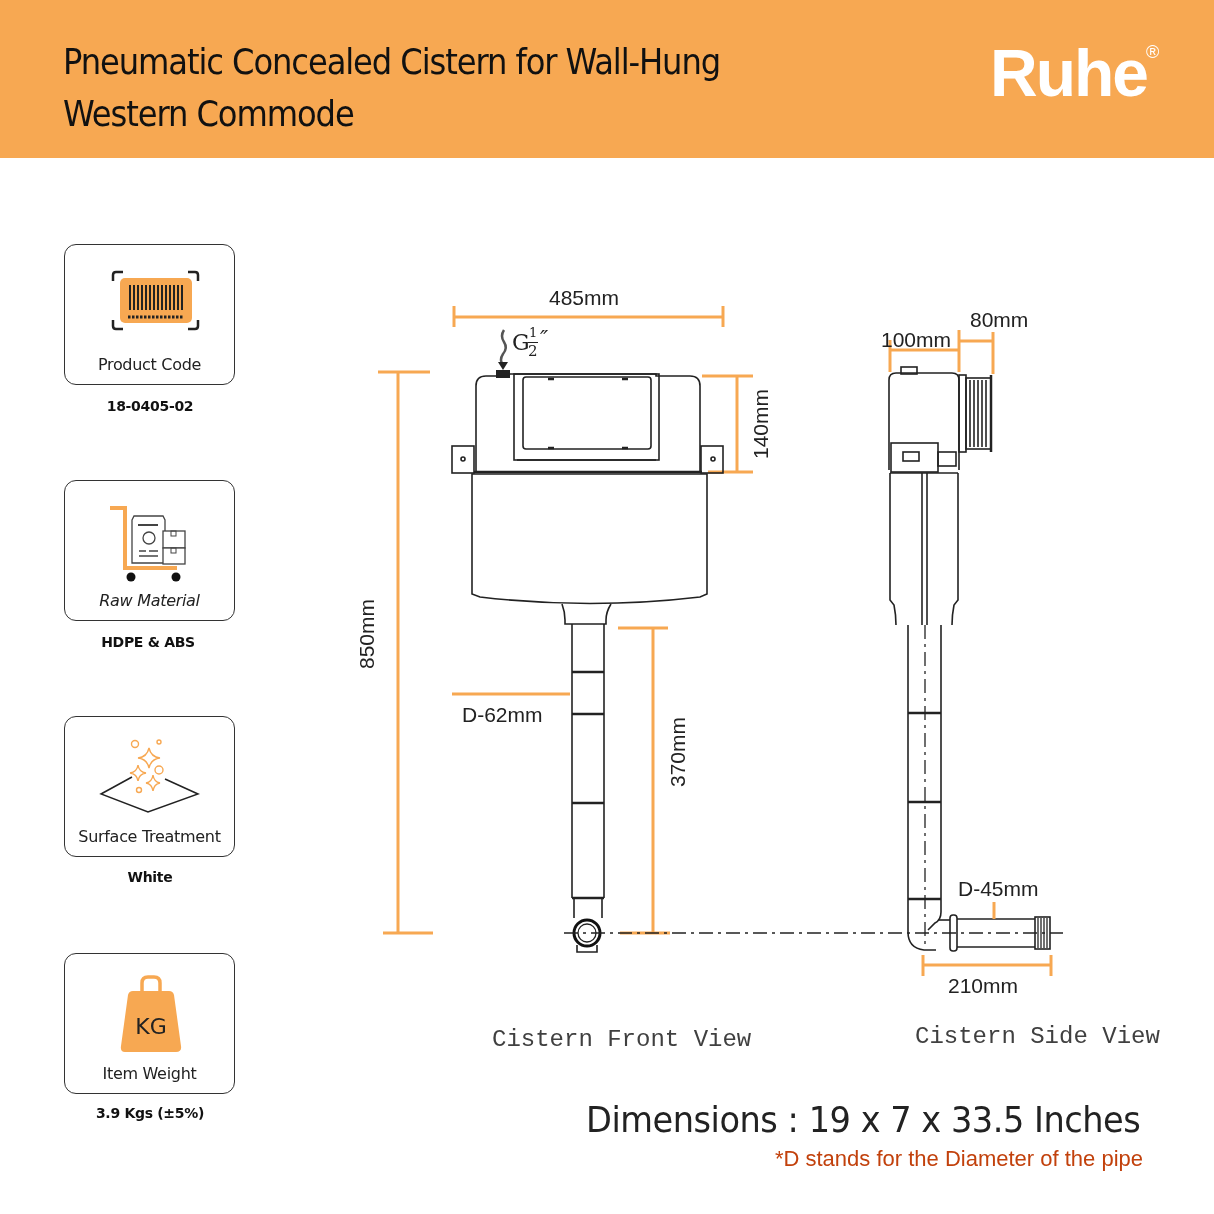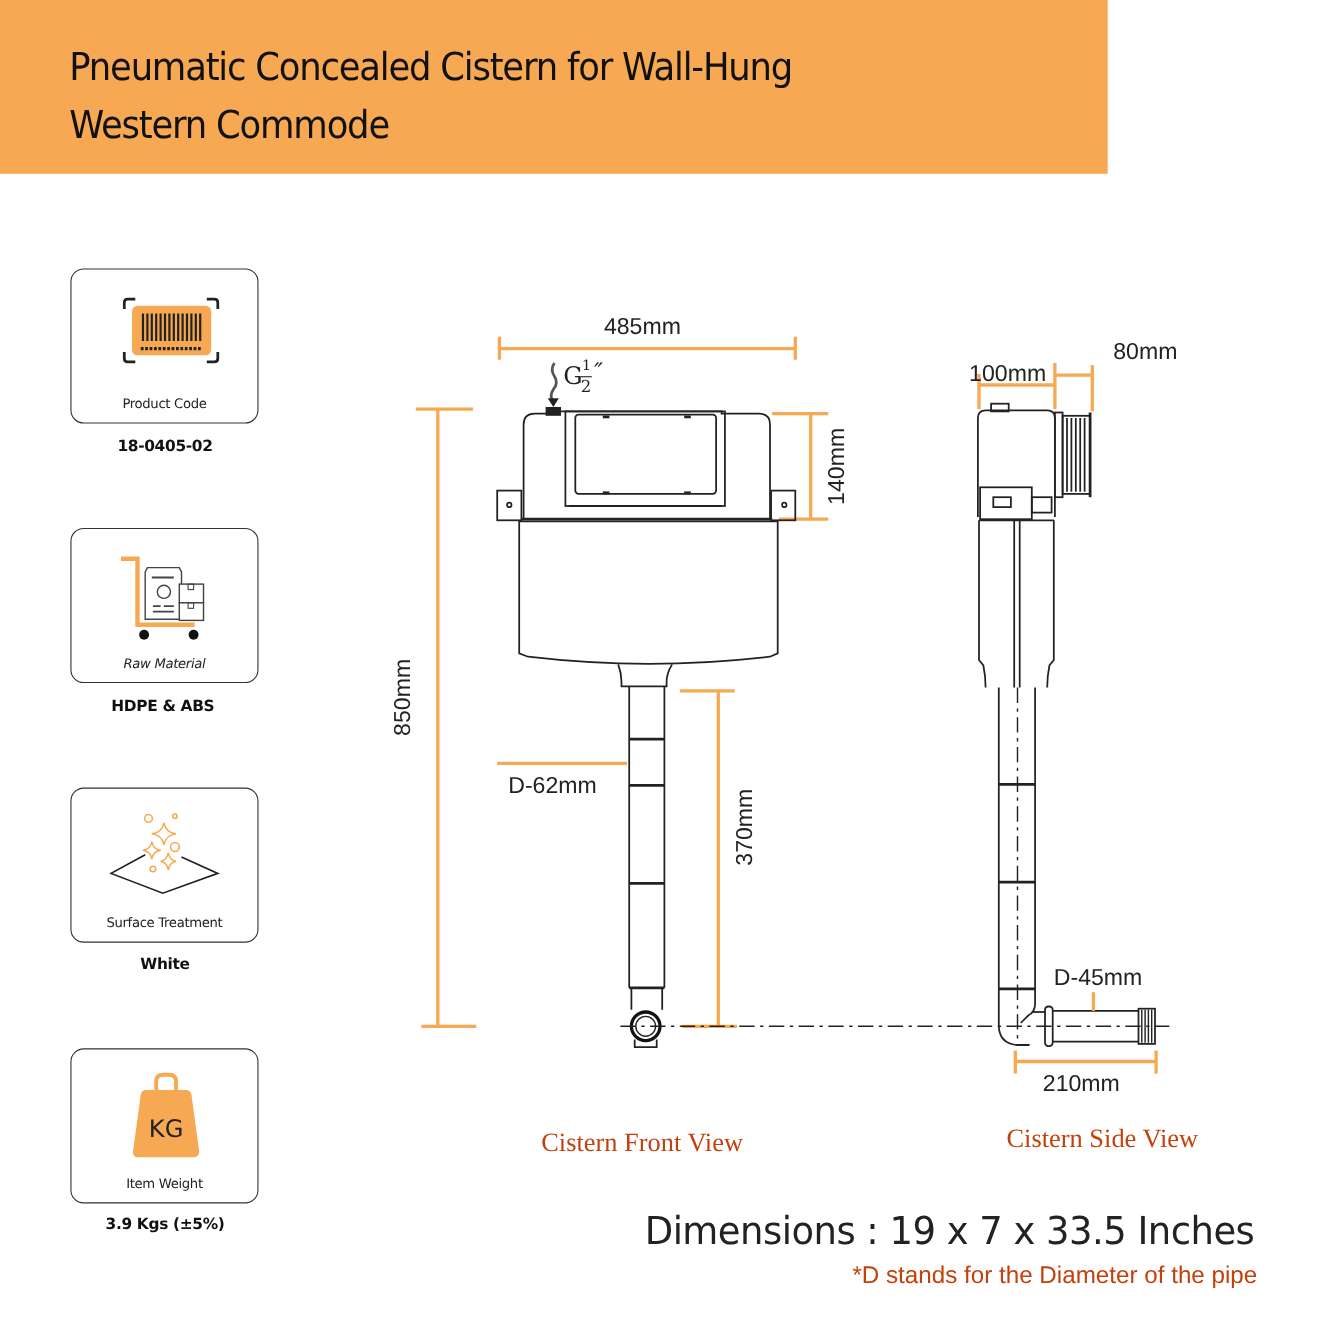--- a/index.html
+++ b/index.html
@@ -1,20 +1,20 @@
 <!DOCTYPE html>
 <html><head>
 <meta charset="utf-8">
 <style>
   * { margin: 0; padding: 0; box-sizing: border-box; }
   html, body { width: 1214px; height: 1214px; background: #ffffff; overflow: hidden; }
   body { position: relative; font-family: "Liberation Sans", "DejaVu Sans", sans-serif; color: #111; }
 
   .header {
-    position: absolute; left: 0; top: 0; width: 1007px; height: 158px;
+    position: absolute; left: 0; top: 0; width: 1214px; height: 158px;
     background: #f7a852;
   }
   .title {
     position: absolute; left: 63px; top: 36px; width: 820px;
     font-family: "DejaVu Sans", sans-serif; font-size: 35px; line-height: 52px;
     color: #111; letter-spacing: -1.2px; transform: scaleX(0.92); transform-origin: left top;
     font-weight: normal;
   }
   .logo {
     position: absolute; left: 990px; top: 38px; height: 70px; width: 180px;
@@ -28,58 +28,62 @@
     position: absolute; left: 156px; top: 4px; font-size: 18px; color: #fff;
     font-family: "Liberation Sans", sans-serif;
   }
 
   .spec-card {
     position: absolute; left: 64px; width: 171px; height: 141px;
     border: 1.5px solid #333; border-radius: 12px; background: #fff;
   }
   .spec-label {
     position: absolute; left: 0; right: 0; bottom: 10px; text-align: center;
-    font-family: "DejaVu Sans", sans-serif; font-size: 12px; color: #222;
+    font-family: "DejaVu Sans", sans-serif; font-size: 16px; color: #222;
     letter-spacing: -0.3px;
   }
   .spec-value {
     position: absolute; left: 40px; width: 220px; text-align: center;
     font-family: "DejaVu Sans", sans-serif; font-weight: bold; font-size: 14px; color: #111;
     letter-spacing: -0.3px;
   }
   .spec-icon { position: absolute; left: 0; top: 0; }
 
   .diagram { position: absolute; left: 0; top: 0; width: 1214px; height: 1214px; }
   .dim-label {
     position: absolute; font-family: "Liberation Sans", sans-serif; font-size: 21px; color: #222;
     white-space: nowrap;
   }
   .dim-vert { transform: rotate(-90deg); transform-origin: center center; }
   .view-caption {
-    position: absolute; font-family: Liberation Serif, serif; font-size: 24px; color: #c2410c;
+    position: absolute; font-family: Liberation Mono, monospace; font-size: 24px; color: #404040;
     white-space: nowrap;
     text-align: right;
   }
   .dimensions {
     position: absolute; right: 74px; top: 1100px; text-align: right;
     font-family: "DejaVu Sans", sans-serif; font-size: 35px; color: #222; letter-spacing: -0.5px;
     transform: scaleX(0.96); transform-origin: right top; white-space: nowrap;
   }
   .footnote {
     position: absolute; right: 71px; top: 1146px; text-align: right;
     font-family: "Liberation Sans", sans-serif; font-size: 22px; color: #c2410c; white-space: nowrap;
   }
 </style>
 </head>
 <body>
 
 <div class="header">
   <div class="title">
     <div>Pneumatic Concealed Cistern for Wall-Hung</div>
     <div>Western Commode</div>
+  </div>
+  <div class="logo">
+    <span class="logo-text">Ruhe</span>
+    <span class="logo-reg">®</span>
   </div>
 </div>
 
 <div class="spec-card" style="top:244px;">
   <svg class="spec-icon" width="171" height="141">
     <path d="M48 36 V30 Q48 27 51 27 H58" fill="none" stroke="#222" stroke-width="2.5"></path>
     <path d="M123 27 H130 Q133 27 133 30 V36" fill="none" stroke="#222" stroke-width="2.5"></path>
     <path d="M48 75 V81 Q48 84 51 84 H58" fill="none" stroke="#222" stroke-width="2.5"></path>
     <path d="M123 84 H130 Q133 84 133 81 V75" fill="none" stroke="#222" stroke-width="2.5"></path>
     <rect x="55" y="33" width="72" height="45" rx="5" fill="#f7a852"></rect>
@@ -309,21 +313,21 @@
   <span style="font-size:15px; position:absolute; left:16px; top:16px;">2</span>
   <span style="font-size:22px; position:absolute; left:28px; top:0px; font-style:italic;">″</span>
 </div>
 
 <div class="dim-label" style="left:549px; top:286px;">485mm</div>
 <div class="dim-label dim-vert" style="left:726px; top:412px; width:70px; text-align:center;">140mm</div>
 <div class="dim-label dim-vert" style="left:332px; top:622px; width:70px; text-align:center;">850mm</div>
 <div class="dim-label" style="left:462px; top:667px;margin-top:36px;">D-62mm</div>
 <div class="dim-label dim-vert" style="left:643px; top:740px; width:70px; text-align:center;">370mm</div>
 
-<div class="dim-label" style="left:970px; top:308px;margin-left:42px;">80mm</div>
+<div class="dim-label" style="left:970px; top:308px;">80mm</div>
 <div class="dim-label" style="left:881px; top:328px;text-align:center;">100mm</div>
 <div class="dim-label" style="left:958px; top:877px;">D-45mm</div>
 <div class="dim-label" style="left:948px; top:974px;">210mm</div>
 
 <div class="view-caption" style="left:492px; top:1026px;">Cistern Front View</div>
 <div class="view-caption" style="left:871px; top:1023px;margin-left:44px;">Cistern Side View</div>
 
 <div class="dimensions">Dimensions : 19 x 7 x 33.5 Inches</div>
 <div class="footnote">*D stands for the Diameter of the pipe</div>
 

